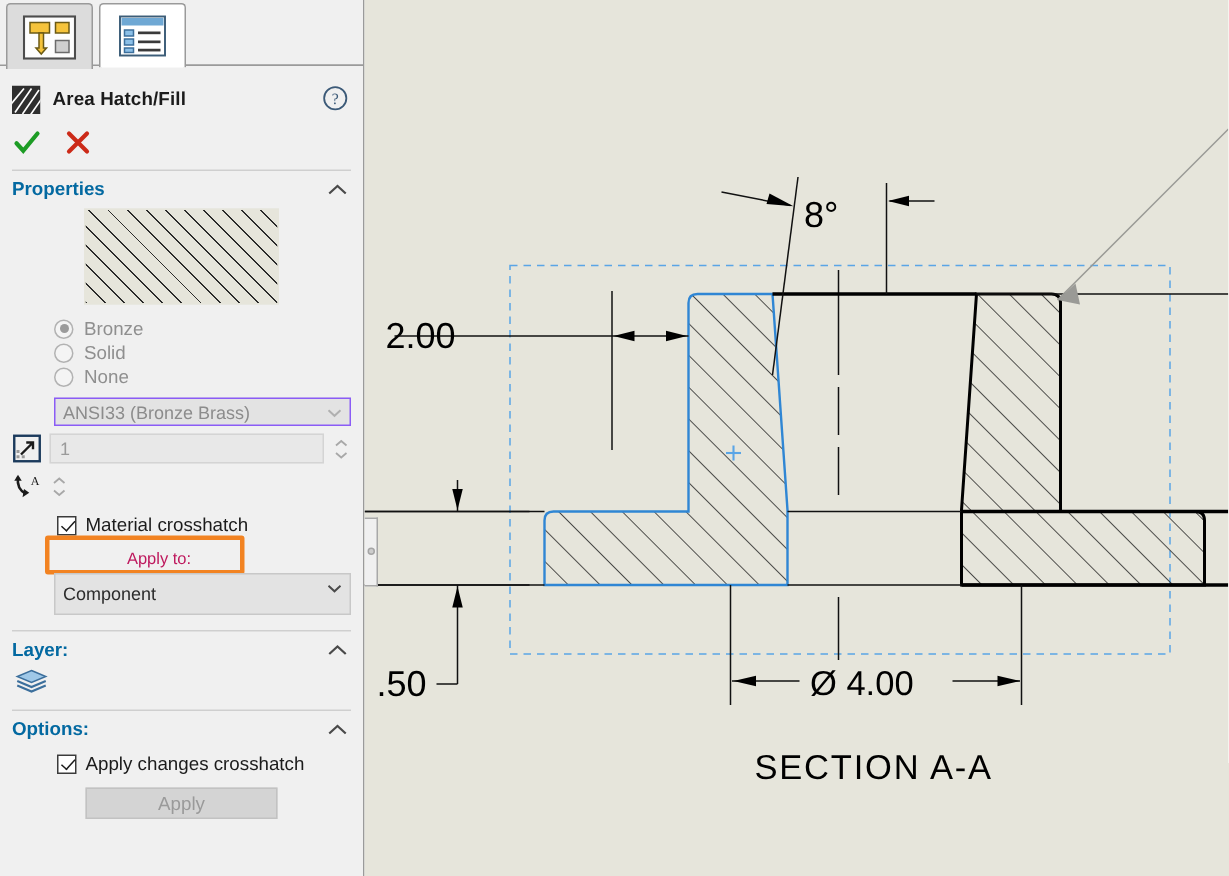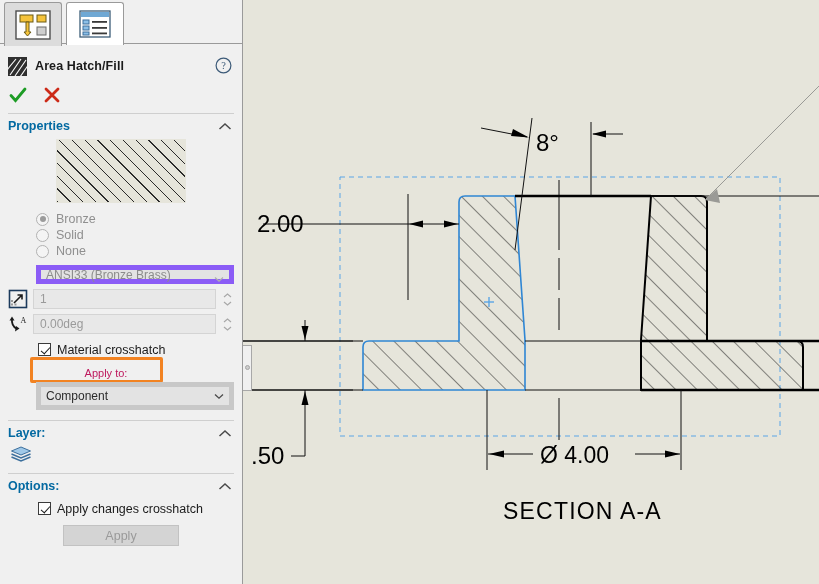--- a/index.html
+++ b/index.html
@@ -98,21 +98,21 @@
   }
   .radio.on::after {
     content: ""; width: 6px; height: 6px; border-radius: 50%;
     background: #9b9b9b;
   }
   .radio-label { font-size: 12.5px; color: #8f8f8f; }
 
   
   .combo {
     position: relative; height: 19px;
-    background: #e3e3e3; border: 5px solid #8b5cf6;
+    background: #e3e3e3; border: 1px solid #8b5cf6;
     display: flex; align-items: center;
     padding-left: 5px;
   }
   .combo.enabled { background: #e3e3e3; border-color: #c8c8c8; }
   .combo-text { font-size: 12px; color: #8c8c8c; }
   .combo.enabled .combo-text { color: #2c2c2c; }
   .combo-arrow { position: absolute; right: 5px; top: 6px; }
 
   #pattern-combo { margin: 6px 8px 0 36px; }
 
@@ -136,21 +136,21 @@
 
   
   .cb-highlight {
     position: absolute; left: 30px; top: 357px;
     width: 133px; height: 26px;
     border: 3px solid #f28322;
     border-radius: 2px;
     pointer-events: none;
   }
   .cb-row {
-    display: flex; align-items: flex-start; gap: 6px;
+    display: flex; align-items: center; gap: 6px;
     padding-left: 38px; margin-top: 9px;
   }
   .cbox {
     width: 13px; height: 13px; flex: 0 0 13px;
     border: 1px solid #3b3b3b; background: #ffffff;
     position: relative;
   }
   .cbox.checked::after {
     content: ""; position: absolute;
     left: 3.5px; top: 0.5px; width: 4px; height: 8px;
@@ -168,21 +168,21 @@
   
   .layer-row {
     display: flex; align-items: center; gap: 7px;
     padding: 2px 10px 0 10px;
   }
   .layer-icon { width: 22px; height: 16px; flex: 0 0 22px; }
   #layer-combo { flex: 1; height: 20px; }
 
   
   .apply-btn {
-    display: block; width: 116px; height: 21px;
+    display: block; width: 128px; height: 21px;
     margin: 9px auto 0 auto;
     background: #d4d4d4; border: 1px solid #c2c2c2;
     color: #9a9a9a; font-size: 12.5px;
     font-family: "Liberation Sans", sans-serif;
     cursor: default;
   }
 
   
   #canvas-wrap {
     position: relative; flex: 1; height: 584px;
@@ -315,21 +315,20 @@
       </div>
     </div>
 
     <div class="spin-row">
       <svg class="spin-icon" viewBox="0 0 20 20">
         <path d="M4 4 Q3 12 9 15" fill="none" stroke="#1b1b1b" stroke-width="1.7"></path>
         <path d="M1.5 6.5 L4 2.5 L6.5 6.5 z" fill="#1b1b1b"></path>
         <path d="M7 17.5 L11.5 14.5 L8 12 z" fill="#1b1b1b"></path>
         <text x="12.5" y="9" font-size="8" font-family="Liberation Serif, serif" fill="#1b1b1b">A</text>
       </svg>
-      <div class="spin-field">0.00deg</div>
       <div class="spin-btns">
         <svg width="9" height="5" viewBox="0 0 9 5">
           <path d="M1 4 L4.5 1 L8 4" fill="none" stroke="#a8a8a8" stroke-width="1.2"></path>
         </svg>
         <svg width="9" height="5" viewBox="0 0 9 5">
           <path d="M1 1 L4.5 4 L8 1" fill="none" stroke="#a8a8a8" stroke-width="1.2"></path>
         </svg>
       </div>
     </div>
 

